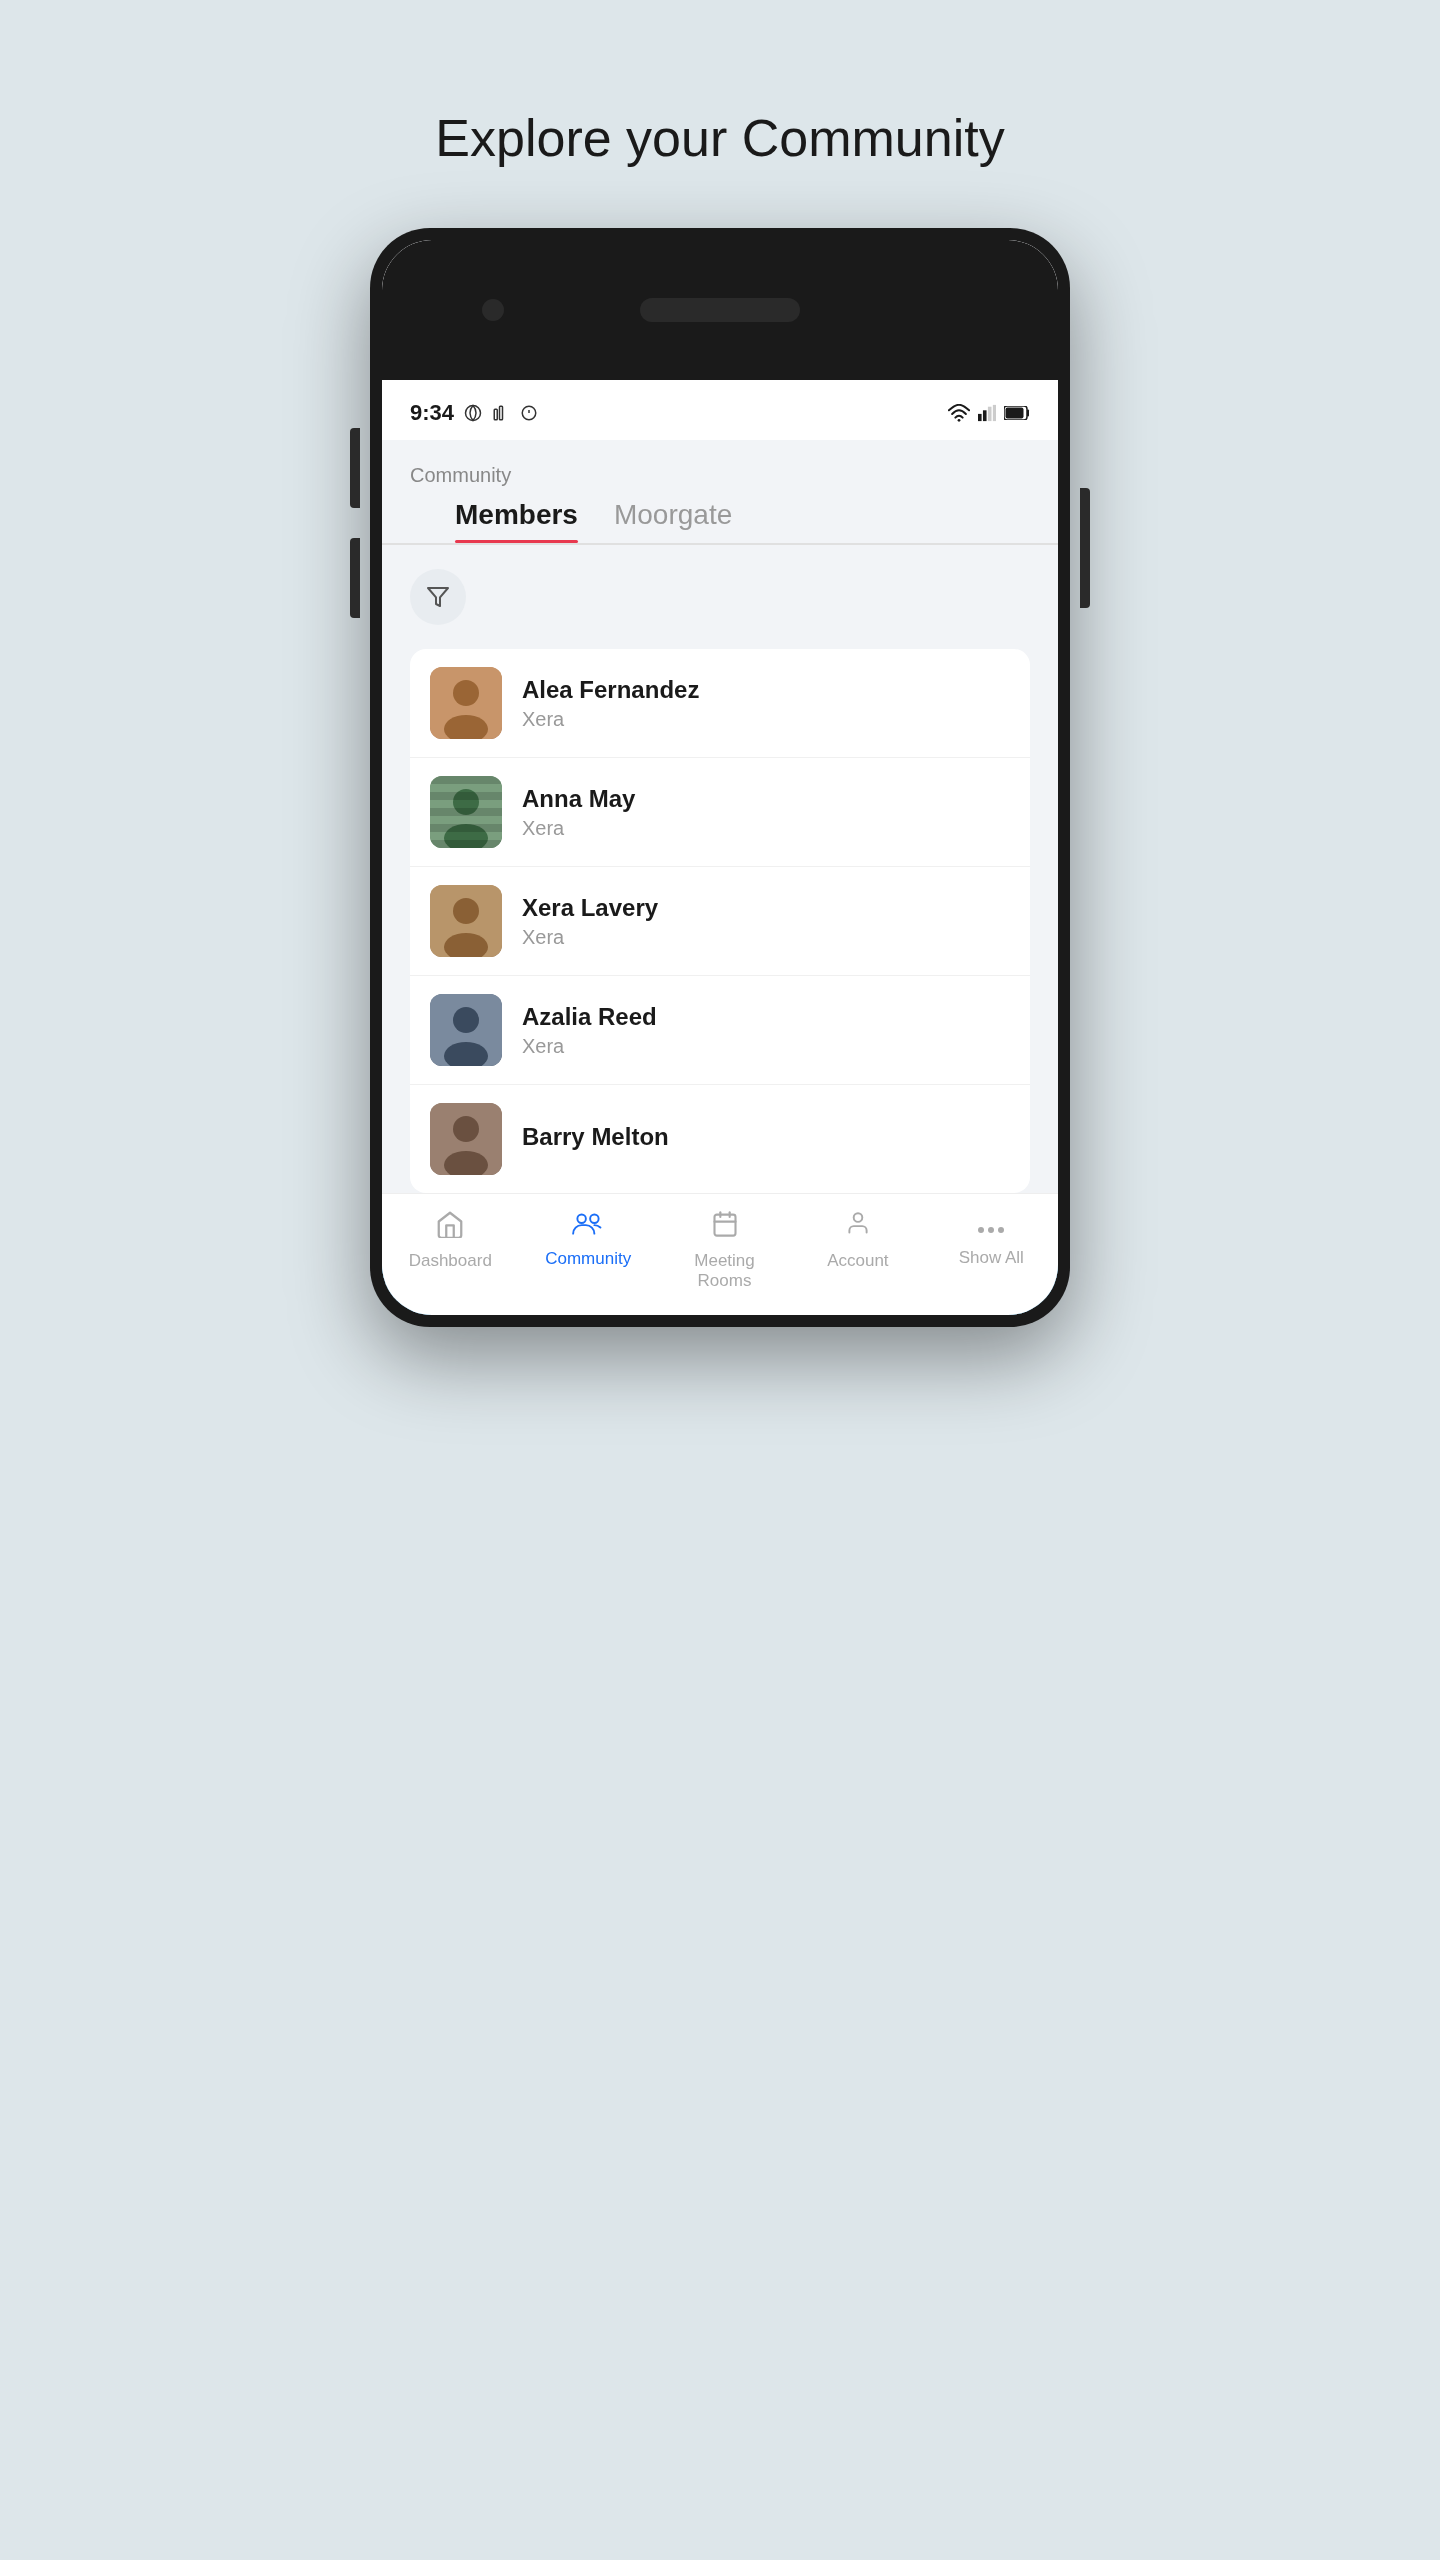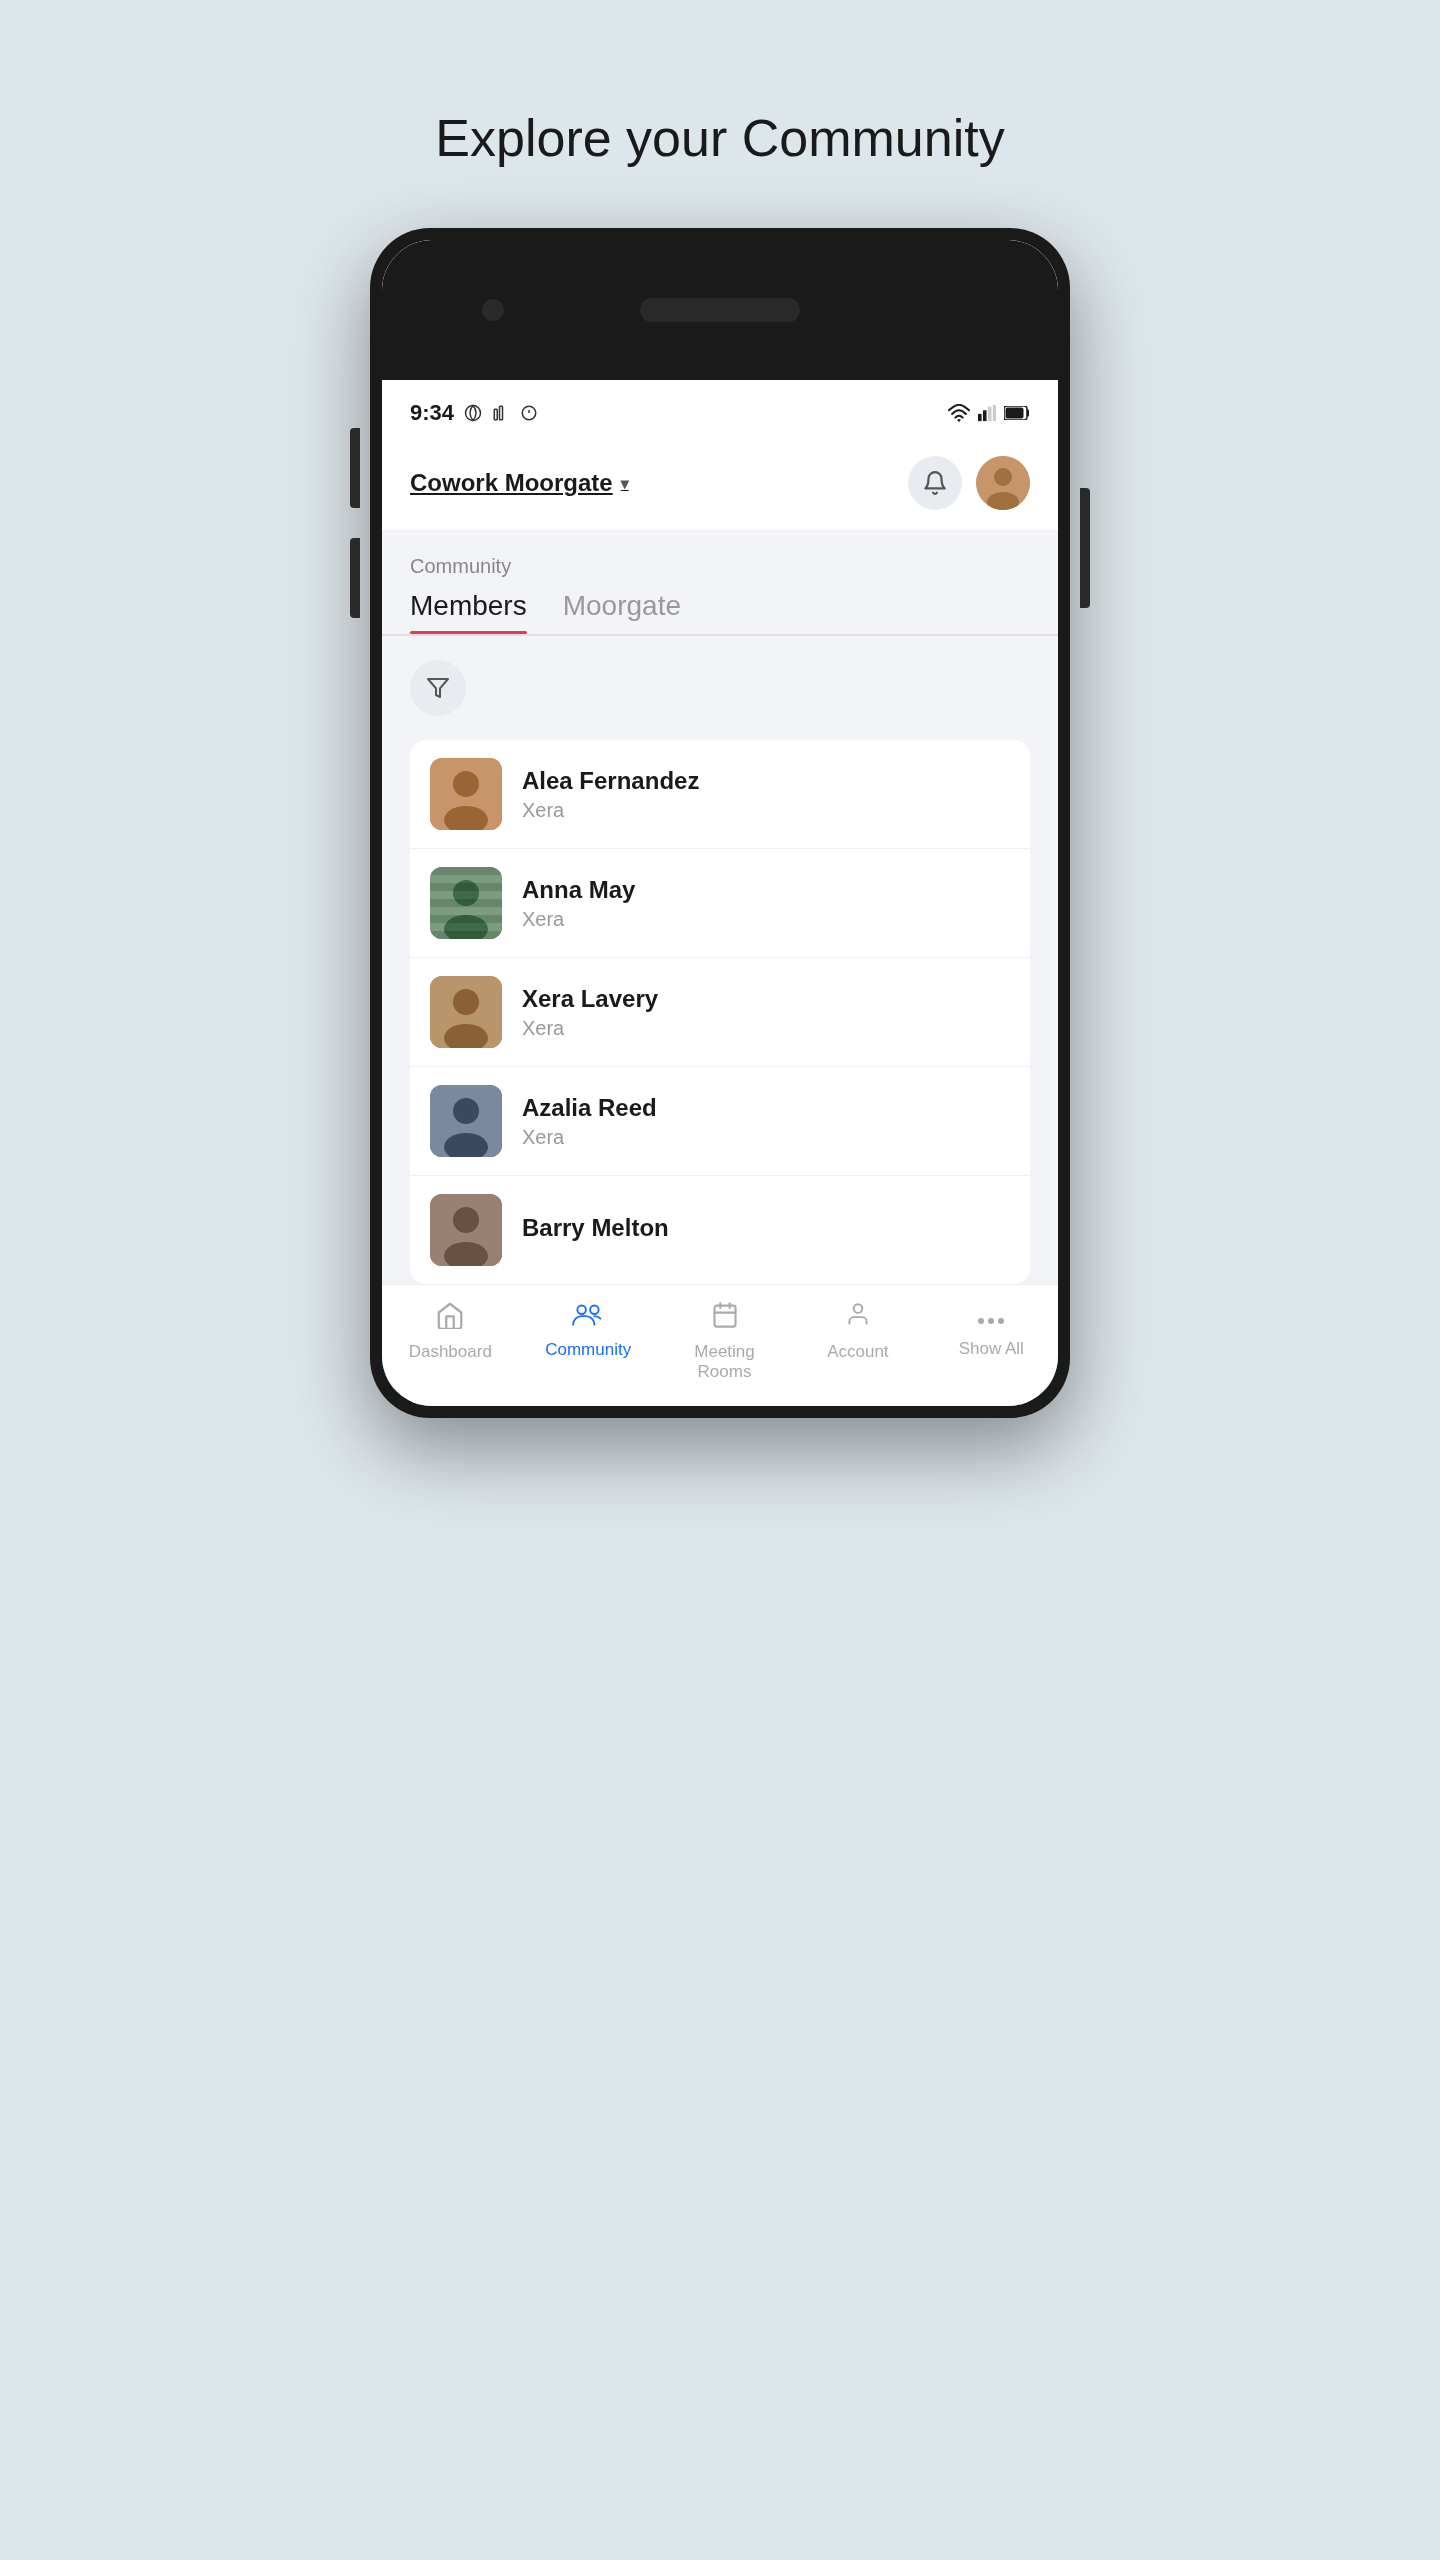--- a/index.html
+++ b/index.html
@@ -187,21 +187,22 @@
       font-weight: 400;
       color: #999;
       padding-bottom: 12px;
       cursor: pointer;
       border: none;
       background: none;
       position: relative;
     }
     .tab.active {
       color: #1a1a1a;
-      font-weight: 400;
+      font-weight: 700;
+      margin-left: 45px;
     }
     .tab.active::after {
       content: '';
       position: absolute;
       bottom: 0;
       left: 0;
       right: 0;
       height: 3px;
       background: #e8384f;
       border-radius: 2px;
@@ -394,41 +395,20 @@
           </svg>
 
           <svg width="26" height="14" viewBox="0 0 26 14">
             <rect x="0" y="0" width="23" height="14" rx="3" fill="none" stroke="#1a1a1a" stroke-width="1.5"></rect>
             <rect x="1.5" y="1.5" width="18" height="11" rx="2" fill="#1a1a1a"></rect>
             <path d="M24 4.5v5" stroke="#1a1a1a" stroke-width="2" stroke-linecap="round"></path>
           </svg>
         </div>
       </div>
 
-      <div class="app-bar">
-        <div class="workspace-name">
-          <span>Cowork Moorgate</span>
-          <span class="chevron-down">▾</span>
-        </div>
-        <div class="app-bar-actions">
-          <button class="bell-btn">
-            <svg viewBox="0 0 24 24" fill="none" stroke="#555" stroke-width="2" stroke-linecap="round" stroke-linejoin="round">
-              <path d="M18 8A6 6 0 0 0 6 8c0 7-3 9-3 9h18s-3-2-3-9"></path>
-              <path d="M13.73 21a2 2 0 0 1-3.46 0"></path>
-            </svg>
-          </button>
-          <button class="avatar-btn">
-            <svg viewBox="0 0 54 54" xmlns="http://www.w3.org/2000/svg">
-              <circle cx="27" cy="27" r="27" fill="#c8956a"></circle>
-              <circle cx="27" cy="21" r="9" fill="#a07040"></circle>
-              <ellipse cx="27" cy="46" rx="16" ry="10" fill="#a07040"></ellipse>
-            </svg>
-          </button>
-        </div>
-      </div>
 
       <div class="content-area">
 
         <div class="section-label">Community</div>
 
         <div class="tabs">
           <button class="tab active">Members</button>
           <button class="tab">Moorgate</button>
         </div>
         <div class="tab-divider"></div>

